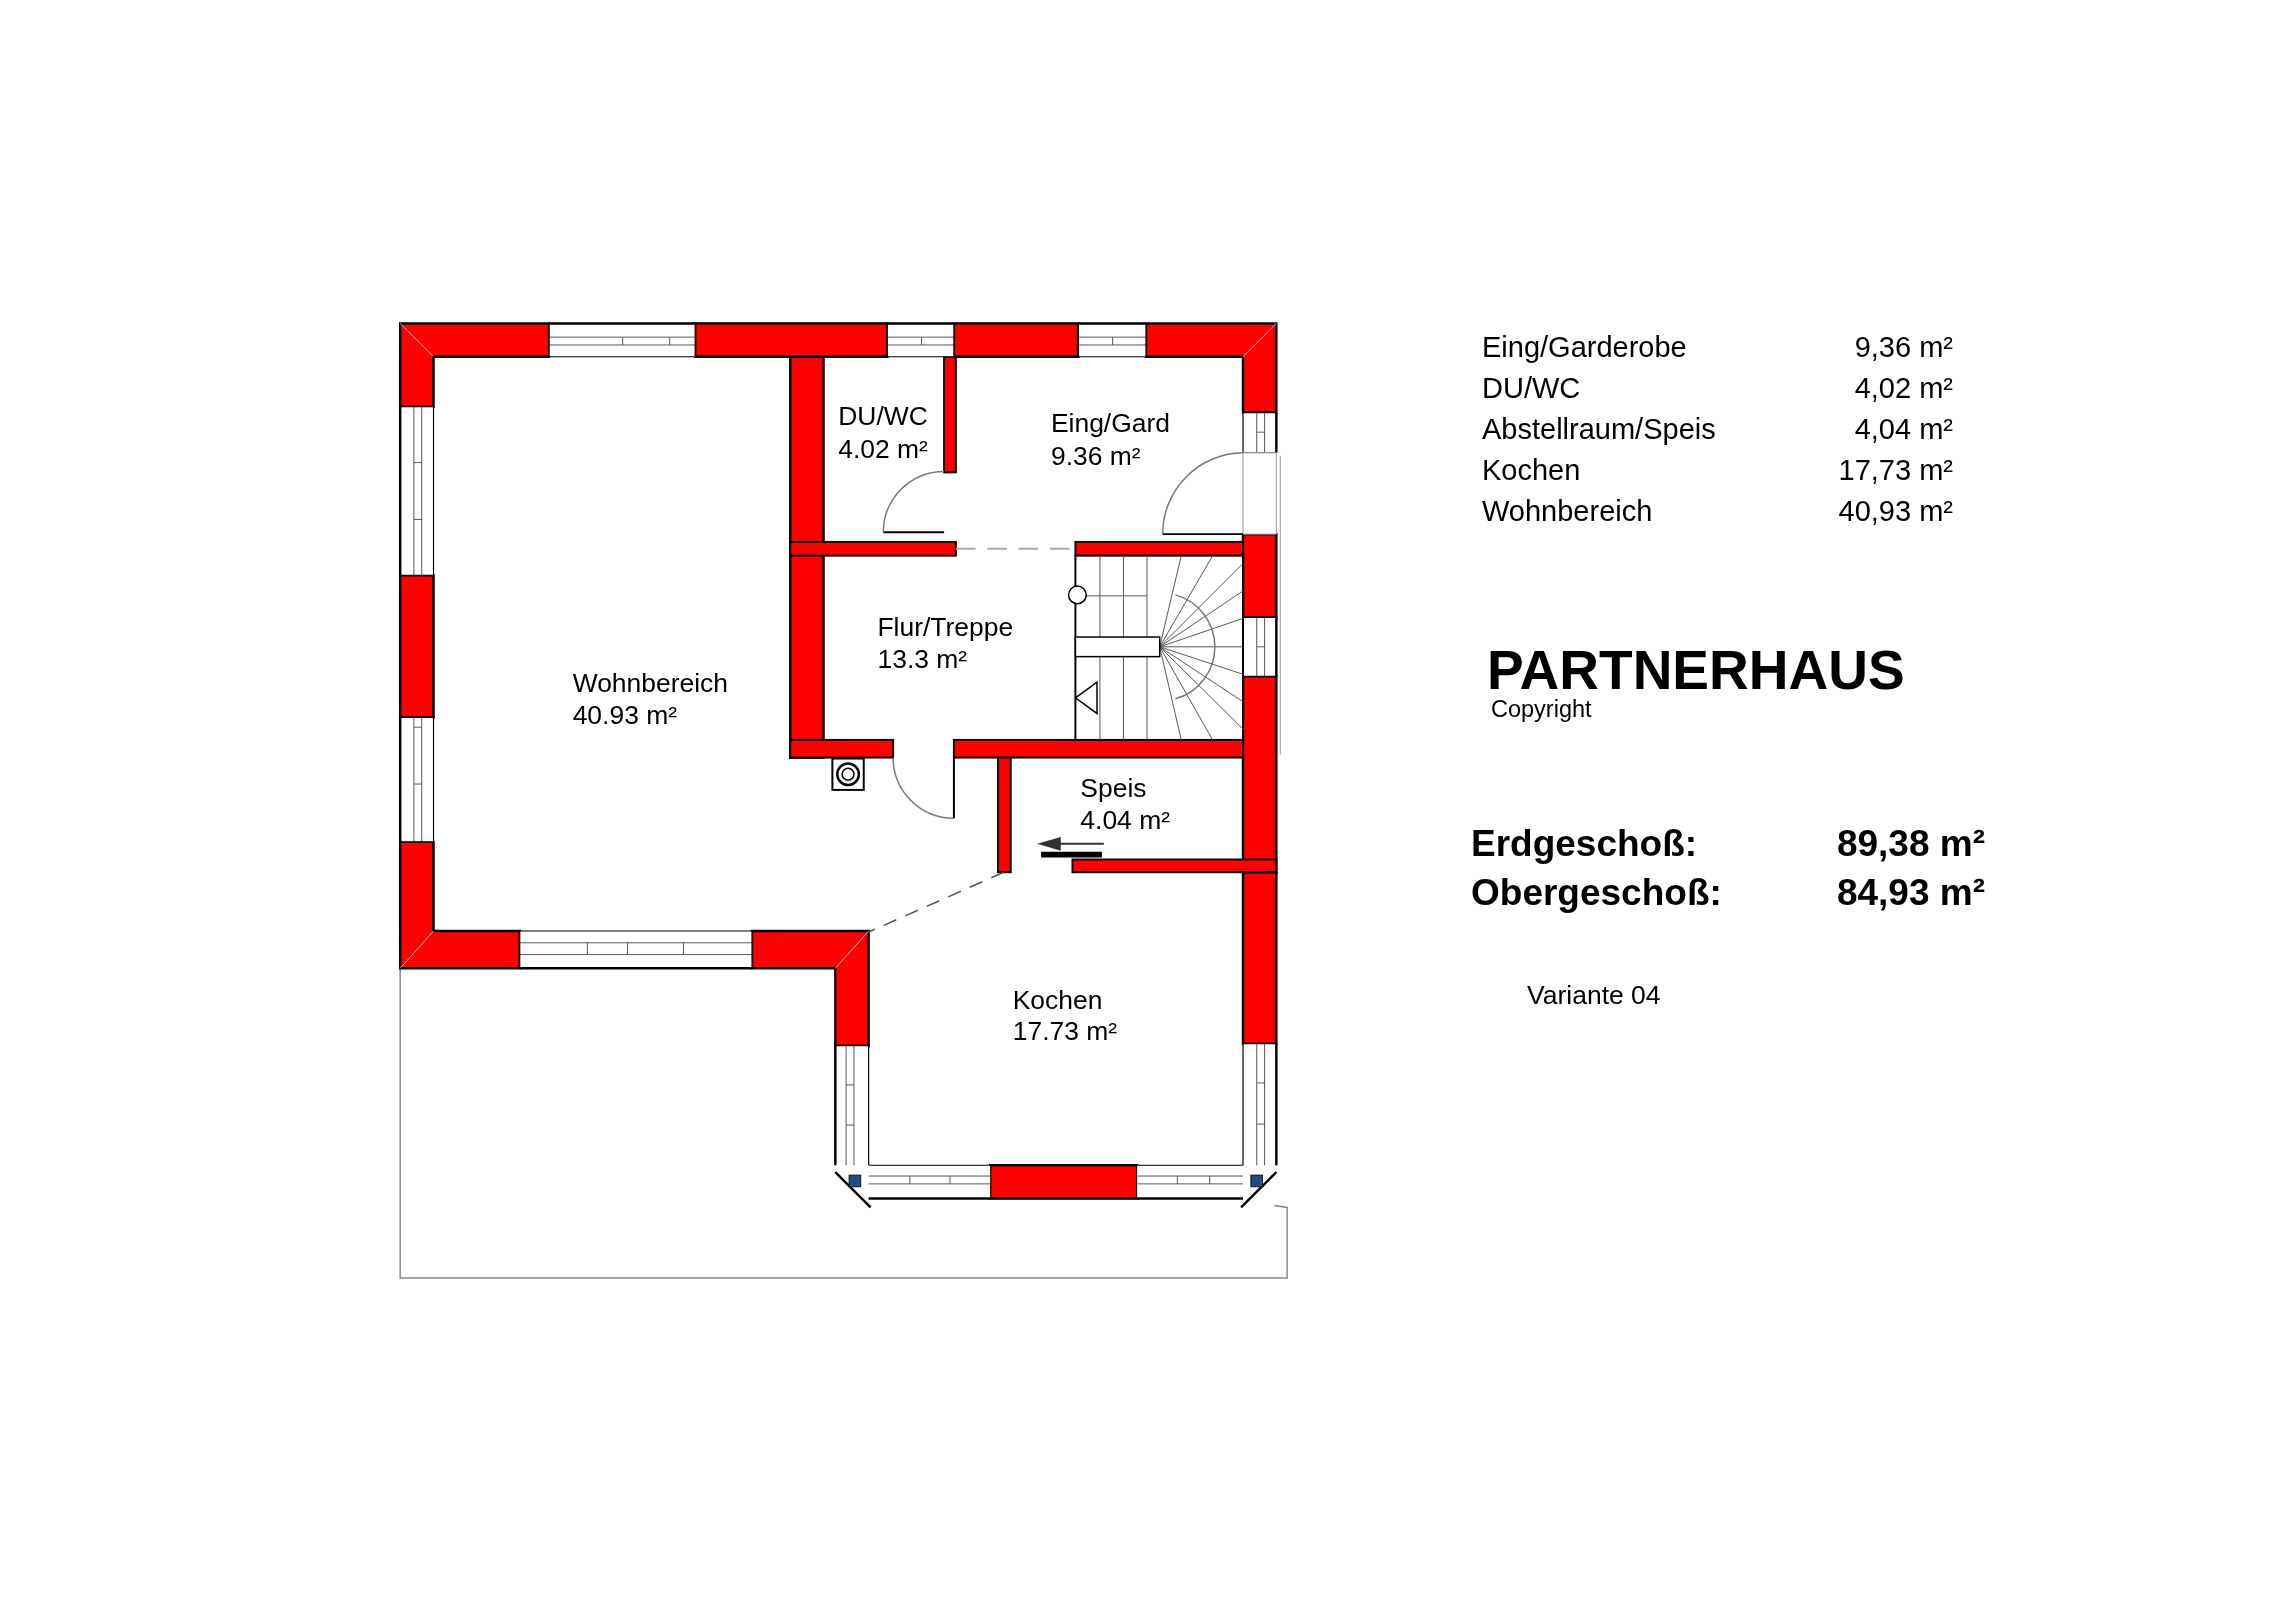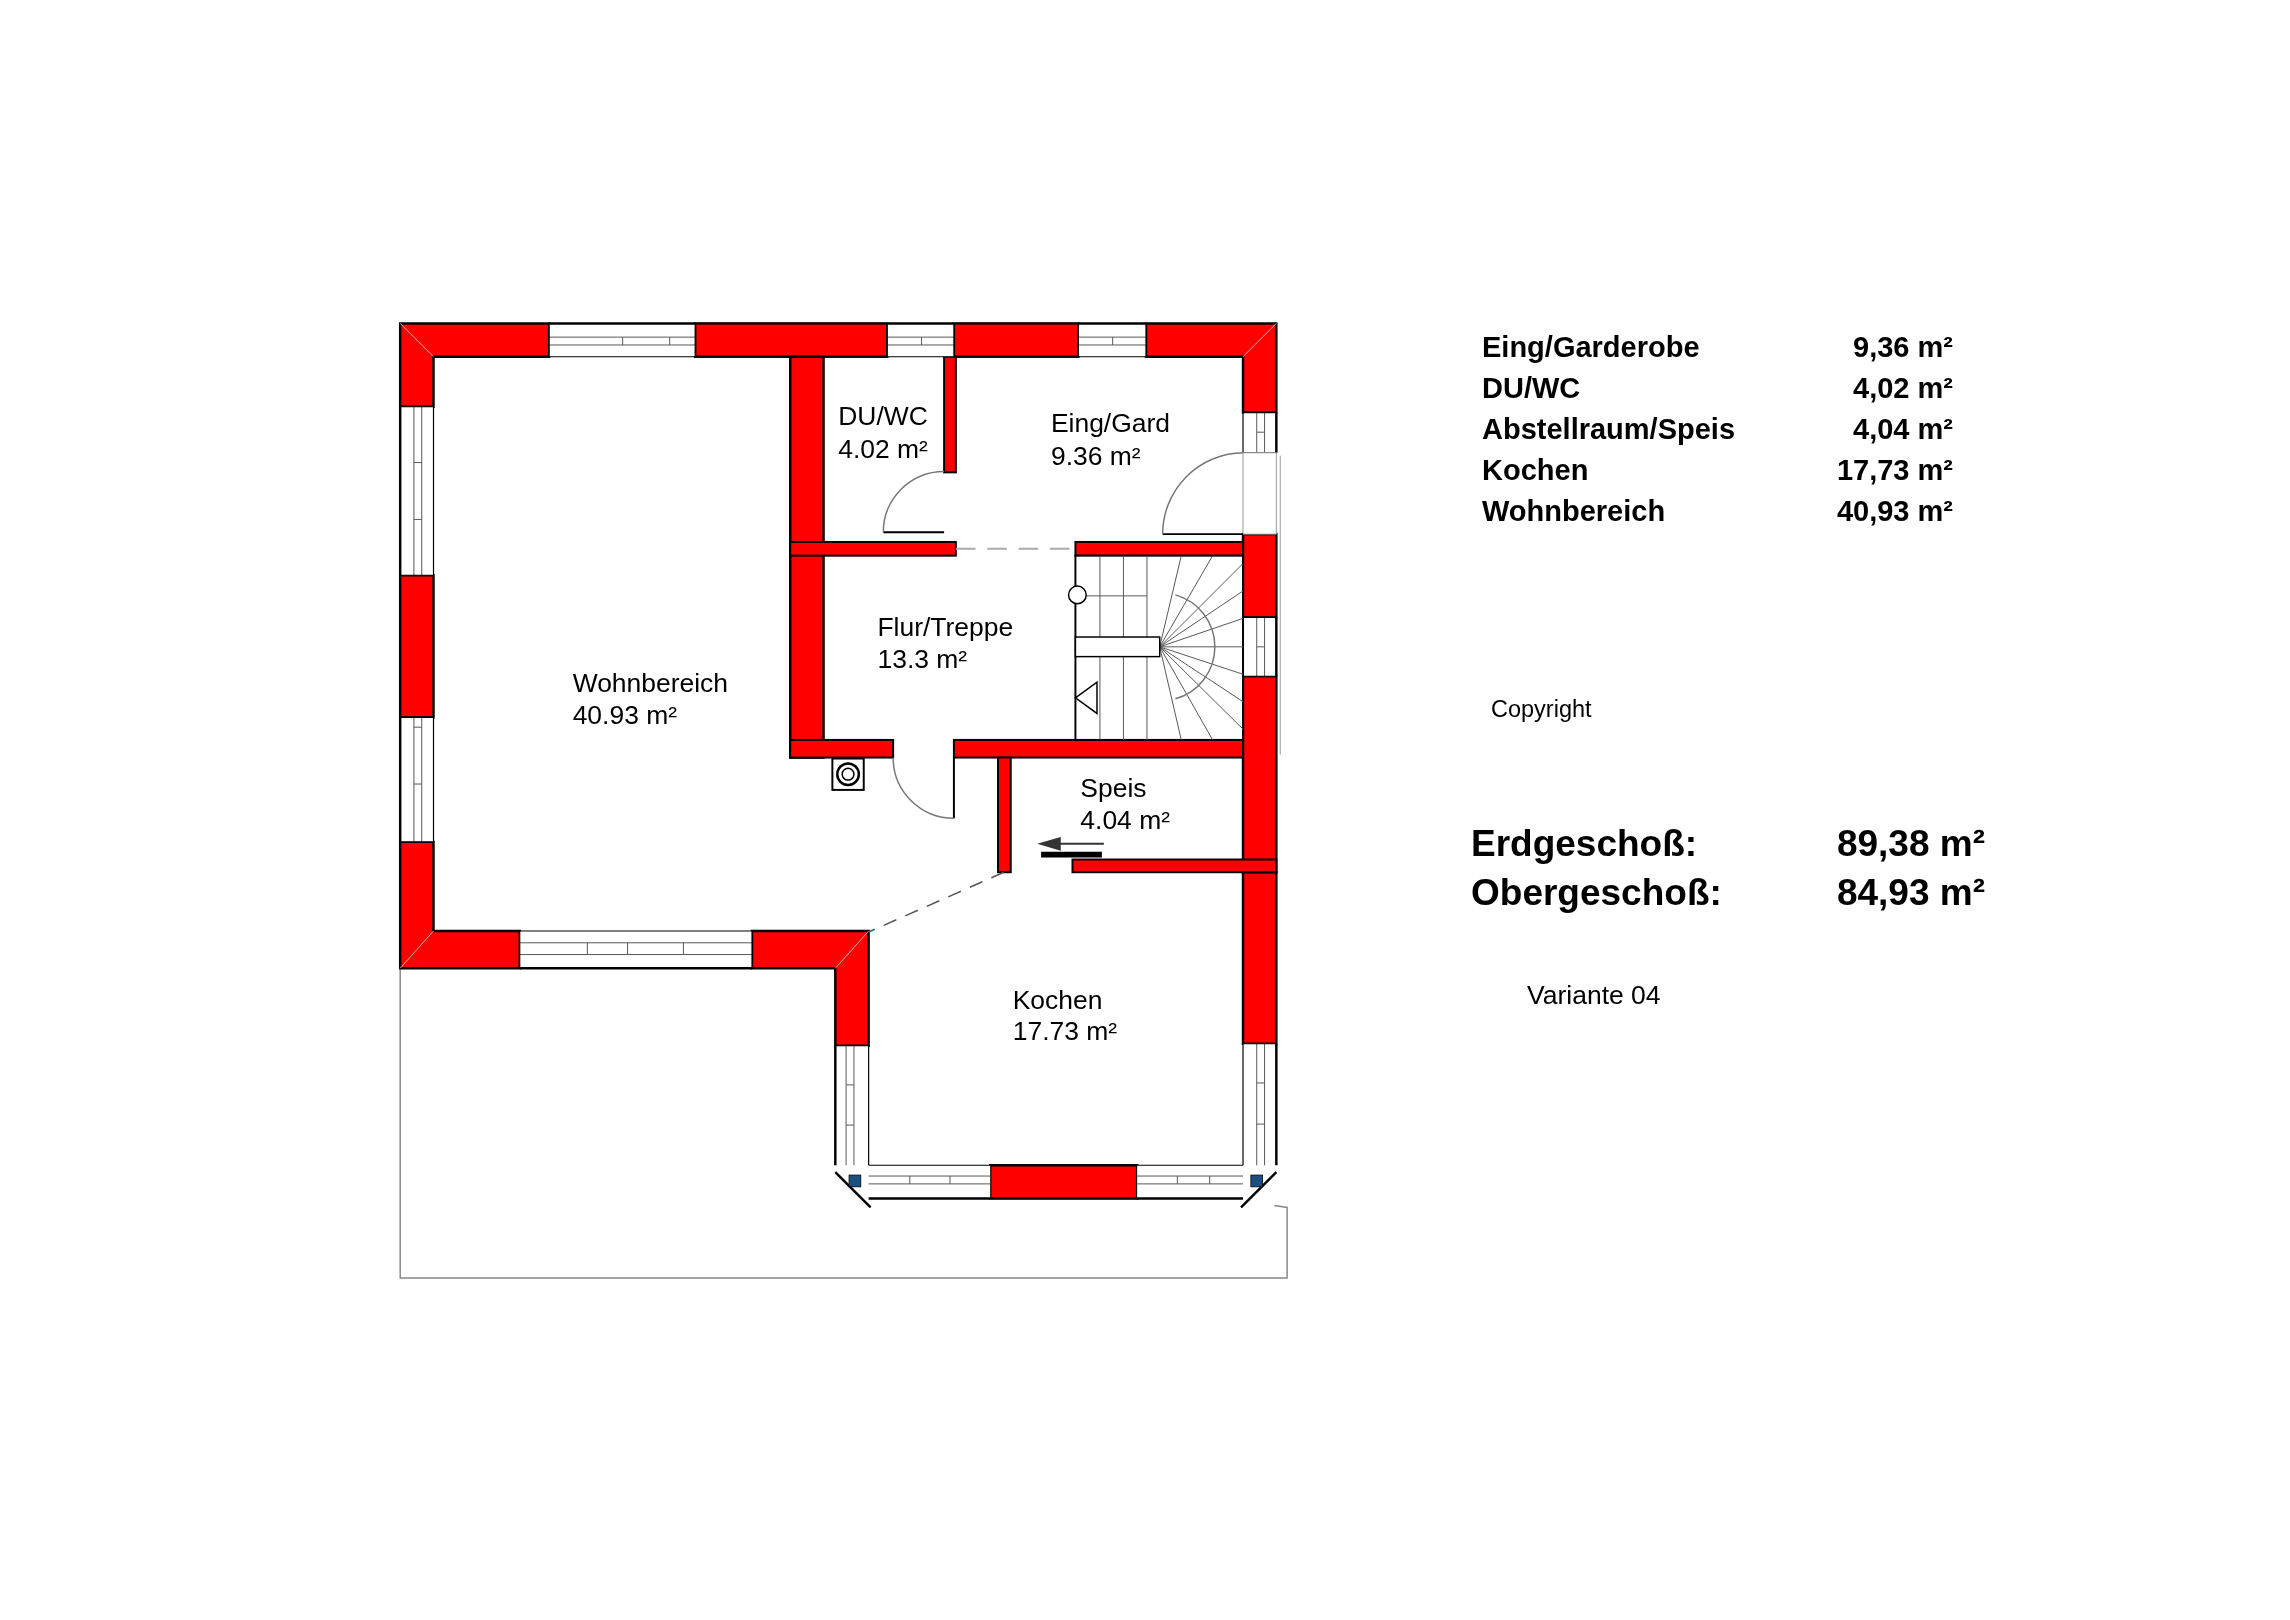--- a/index.html
+++ b/index.html
@@ -22,21 +22,21 @@
   .jamb{stroke:#999;stroke-width:1;}
   .stair-line{stroke:#555;stroke-width:1;}
   .stair-edge{fill:#ffffff;stroke:#000;stroke-width:2;}
   .dash-open{stroke:#aaa;stroke-width:2;stroke-dasharray:20 12;}
   .dash-diag{stroke:#555;stroke-width:1.5;stroke-dasharray:14 10;}
   .chamfer{stroke:#000;stroke-width:2.5;}
   .post{fill:#1c4f7f;stroke:#000;stroke-width:0.8;}
   .room-label{font-family:"Liberation Sans",sans-serif;font-size:27px;fill:#000;}
 
   
-  .legend{position:absolute;left:1482px;top:327px;width:471px;font-size:29px;font-weight:bold;}
+  .legend{position:absolute;left:1482px;top:327px;width:471px;font-size:29px;font-weight:normal;}
   .legend-row{display:flex;justify-content:space-between;line-height:41px;}
   .brand-title{position:absolute;left:1487px;top:643px;font-size:55px;font-weight:bold;line-height:55px;white-space:nowrap;}
   .brand-copy{position:absolute;left:1491px;top:698px;font-size:23.5px;line-height:23.5px;}
   .summary{position:absolute;left:1471px;top:819px;width:514px;font-size:37px;font-weight:bold;text-align:center;}
   .summary-row{display:flex;justify-content:space-between;line-height:49px;}
   .variant{position:absolute;left:1481px;top:980px;font-size:26.5px;margin-left:46px;}
 </style>
 </head>
 <body>
 
@@ -303,20 +303,21 @@
     <div class="legend-row">
       <span>Kochen</span>
       <span>17,73 m²</span>
     </div>
     <div class="legend-row">
       <span>Wohnbereich</span>
       <span>40,93 m²</span>
     </div>
   </div>
 
+  <div class="brand-title">PARTNERHAUS</div>
   <div class="brand-copy">Copyright</div>
 
   <div class="summary">
     <div class="summary-row">
       <span>Erdgeschoß:</span>
       <span>89,38 m²</span>
     </div>
     <div class="summary-row">
       <span>Obergeschoß:</span>
       <span>84,93 m²</span>

